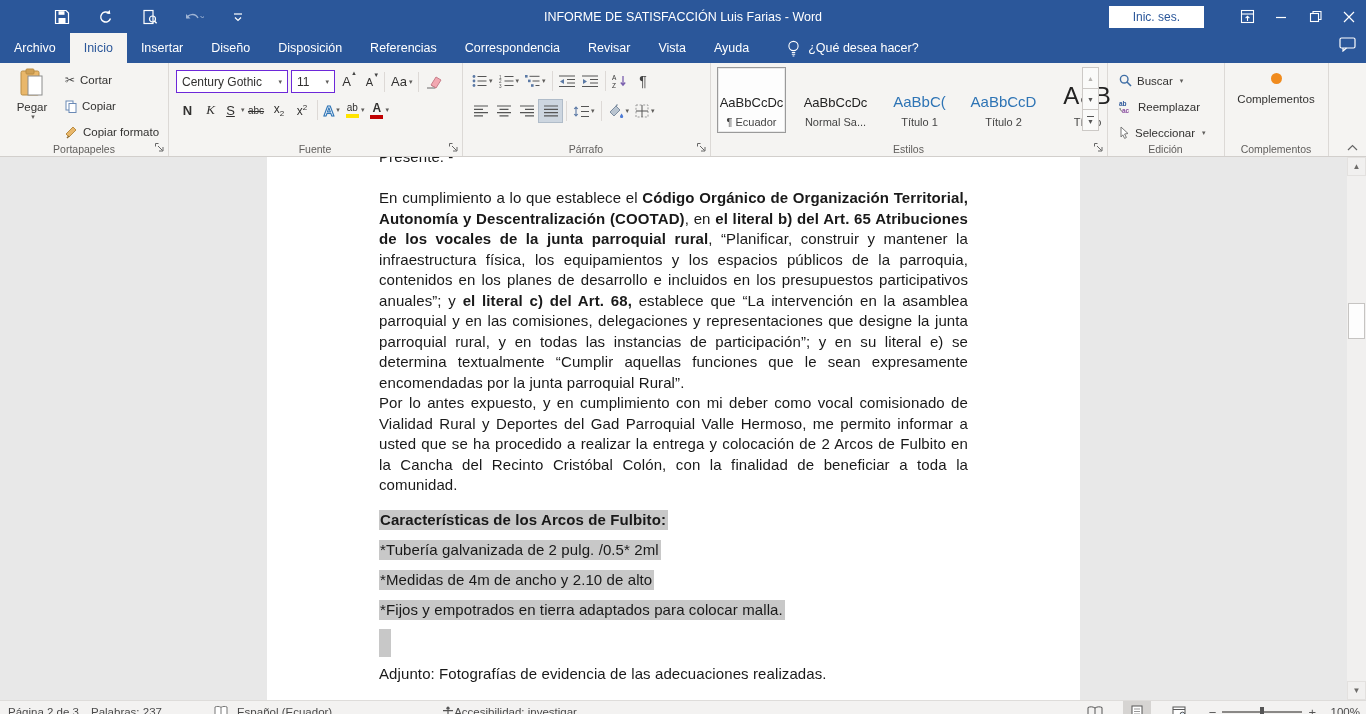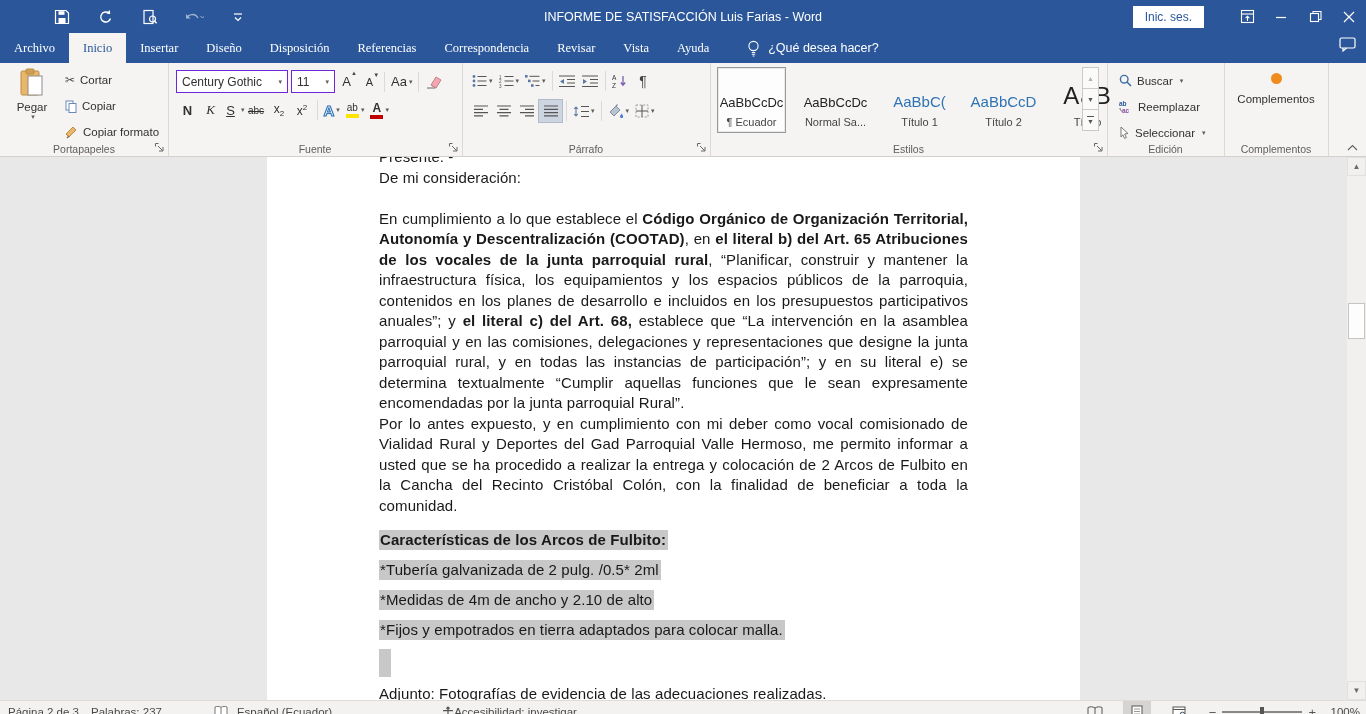--- a/index.html
+++ b/index.html
@@ -6,26 +6,26 @@
   body{width:1366px;height:714px;overflow:hidden;position:relative;background:#e8e8e8;
        font-family:"Liberation Sans",sans-serif;-webkit-font-smoothing:antialiased;}
   svg{display:block;}
   
   .titlebar{position:absolute;top:0;left:0;right:0;height:33px;background:#2b579a;color:#fff;}
   .qat{position:absolute;left:52px;top:0;height:33px;display:flex;align-items:center;gap:24px;}
   .qat .qbtn{width:20px;height:20px;display:flex;align-items:center;justify-content:center;}
   .title-text{position:absolute;left:300px;right:300px;top:0;height:33px;display:flex;align-items:center;
               justify-content:center;font-size:12.5px;white-space:nowrap;}
   .tb-right{position:absolute;right:0;top:0;height:33px;display:flex;align-items:center;}
-  .signin{background:#fff;color:#2b579a;font-size:12px;padding:4px 12px;margin-right:26px;cursor:default;}
+  .signin{background:#fff;color:#2b579a;font-size:12px;padding:4px 24px;margin-right:26px;cursor:default;}
   .winbtn{width:34px;height:33px;display:flex;align-items:center;justify-content:center;font-size:13px;}
   
   .tabrow{position:absolute;top:33px;left:0;right:0;height:30px;background:#2b579a;display:flex;
           color:#fff;font-size:12.5px;align-items:stretch;}
-  .tab{padding:0 14px;display:flex;align-items:center;white-space:nowrap;font-family:Liberation Serif, serif;}
+  .tab{padding:0 14px;display:flex;align-items:center;white-space:nowrap;}
   .tab.selected{background:#f5f4f2;color:#2b579a;}
   .tellme{display:flex;align-items:center;gap:8px;padding:0 10px;margin-left:14px;}
   .comment-btn{position:absolute;right:10px;top:37px;}
   
   .ribbon{position:absolute;top:63px;left:0;right:0;height:93px;background:#f5f4f2;
           border-bottom:1px solid #d2cfcc;font-size:11.5px;color:#323130;}
   .group{position:absolute;top:0;height:93px;border-right:1px solid #dcd9d6;}
   .group-label{position:absolute;bottom:1px;left:0;right:0;text-align:center;font-size:10.5px;color:#605e5c;}
   .launcher{position:absolute;bottom:3px;right:3px;width:11px;height:11px;}
   .vsep{width:1px;height:20px;background:#ddd9d6;margin:0 3px;align-self:center;}
@@ -531,21 +531,20 @@
     <svg width="11" height="7" viewBox="0 0 11 7">
         <path d="M1 6l4.5-4.5L10 6" fill="none" stroke="#666" stroke-width="1.2"></path>
       </svg>
   </div>
 </div>
 
 <div class="docarea">
   <div class="page">
     <div class="content">
       <p>Presente. -</p>
-      <p>De mi consideración:</p>
       <div class="blank"></div>
       <p class="jt"><span>En cumplimiento a lo que establece el </span><b>Código Orgánico de Organización Territorial, Autonomía y Descentralización (COOTAD)</b><span>, en </span><b>el literal b) del Art. 65 Atribuciones de los vocales de la junta parroquial rural</b><span>, “Planificar, construir y mantener la infraestructura física, los equipamientos y los espacios públicos de la parroquia, contenidos en los planes de desarrollo e incluidos en los presupuestos participativos anuales”; y </span><b>el literal c) del Art. 68,</b><span> establece que “La intervención en la asamblea parroquial y en las comisiones, delegaciones y representaciones que designe la junta parroquial rural, y en todas las instancias de participación”; y en su literal e) se determina textualmente “Cumplir aquellas funciones que le sean expresamente encomendadas por la junta parroquial Rural”.</span></p>
       <p class="jt">Por lo antes expuesto, y en cumplimiento con mi deber como vocal comisionado de Vialidad Rural y Deportes del Gad Parroquial Valle Hermoso, me permito informar a usted que se ha procedido a realizar la entrega y colocación de 2 Arcos de Fulbito en la Cancha del Recinto Cristóbal Colón, con la finalidad de beneficiar a toda la comunidad.</p>
       <div class="selblock">
         <div class="selline"><span><b>Características de los Arcos de Fulbito:</b></span></div>
         <div class="selline"><span>*Tubería galvanizada de 2 pulg. /0.5* 2ml</span></div>
         <div class="selline"><span>*Medidas de 4m de ancho y 2.10 de alto</span></div>
         <div class="selline"><span>*Fijos y empotrados en tierra adaptados para colocar malla.</span></div>
         <div class="sel-empty"></div>
       </div>

